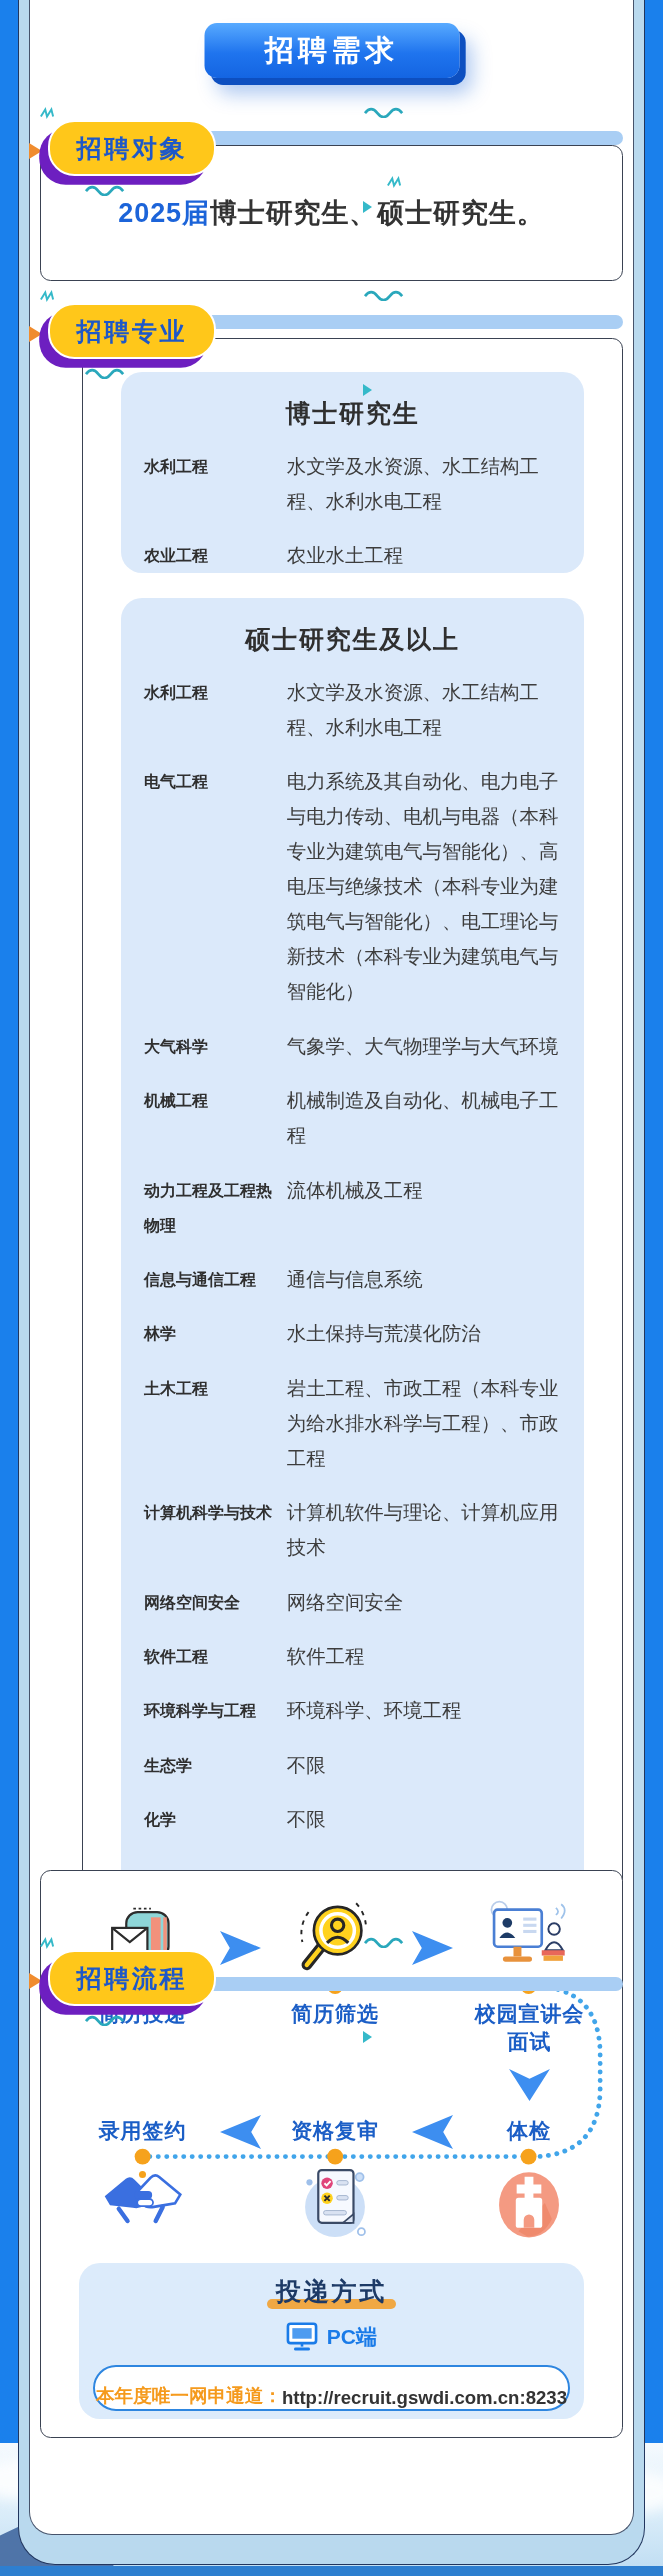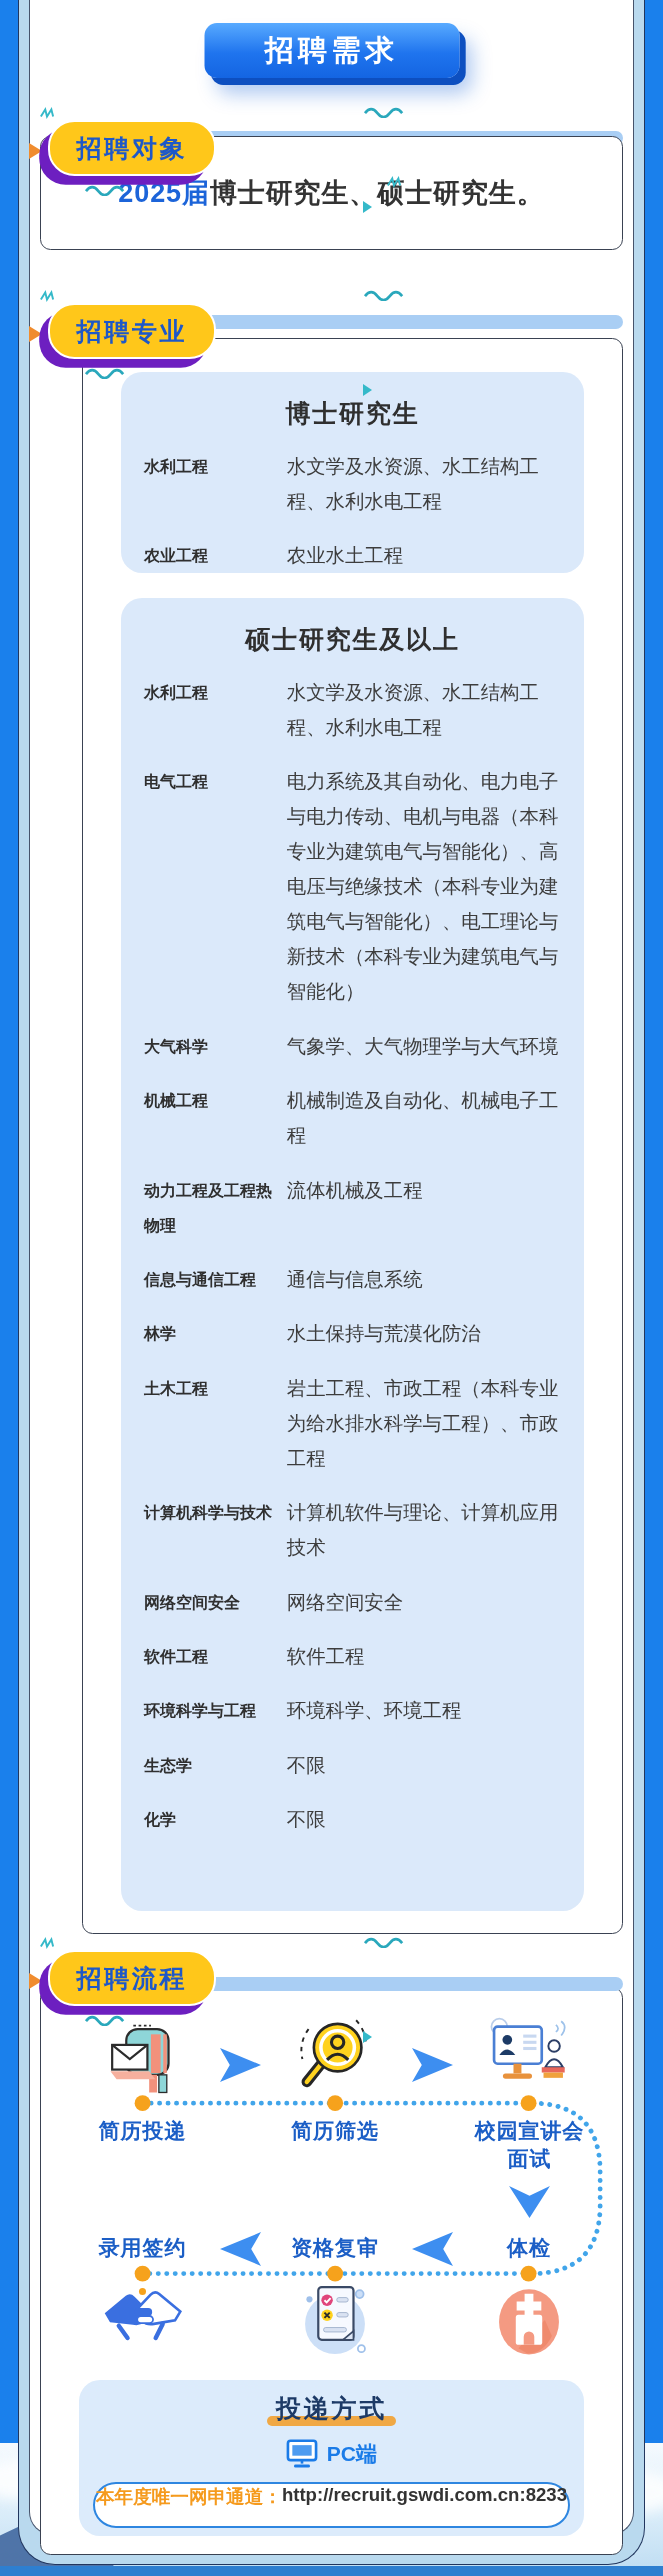--- a/index.html
+++ b/index.html
@@ -69,21 +69,21 @@
   
   .apply-card{position:absolute;left:38px;right:38px;top:392px;height:156px;background:#dcebfb;
        border-radius:21px;box-sizing:border-box;}
   .apply-title-wrap{position:relative;width:max-content;margin:12.4px auto 0;}
   .apply-underline{position:absolute;left:-8.8px;right:-8.8px;bottom:-0.9px;height:10.6px;
        background:#f0a844;border-radius:5.3px;}
   .apply-title{position:relative;font-size:25px;font-weight:800;color:#1d3a66;letter-spacing:2.7px;}
   .pc-row{display:flex;align-items:flex-end;justify-content:center;gap:8.8px;margin-top:14px;
        font-size:21px;font-weight:800;color:#1a7be8;}
   .url-pill{margin:13.3px 14px 0;height:46px;background:#ffffff;border:2.7px solid #2e86e0;
-       border-radius:25px;display:flex;align-items:flex-start;justify-content:center;
+       border-radius:25px;display:flex;align-items:flex-end;justify-content:center;
        font-size:18.6px;font-weight:800;box-sizing:border-box;white-space:nowrap;}
   .url-label{color:#f59a1d;}
   .url-text{color:#333333;}
 </style>
 </head>
 <body>
 
 <div class="page">
 
   <div class="band left"></div>
@@ -99,21 +99,21 @@
   <div class="bottom-strip"></div>
 
   <div class="frame"></div>
   <div class="panel"></div>
 
   <div class="content">
 
     <div class="main-button">招聘需求</div>
 
     <div class="sec-bar" style="top:131px;"></div>
-    <div class="card" style="top:136px;height:114px;">
+    <div class="card" style="top:145px;height:136px;">
       <div class="target-text">
         <span class="hl">2025届</span>
           <span>博士研究生、硕士研究生。</span>
       </div>
     </div>
     <div class="badge-wrap" style="top:120px;">
       <div class="deco-tri"></div>
       <svg class="deco-wave" style="left:5.3px;top:-14px;" width="23" height="14" viewBox="0 0 26 16">
           <path d="M2 12 l5-8 2 8 5-8 2 8" fill="none" stroke="#35b9c9" stroke-width="2.2"></path>
         </svg>
@@ -230,21 +230,21 @@
       <svg class="deco-wave" style="left:329px;top:-14px;" width="50" height="12.4" viewBox="0 0 56 14">
           <path d="M2 8 q7-9 14 0 t14 0 t14 0" fill="none" stroke="#2aa8bc" stroke-width="3"></path>
         </svg>
       <svg class="deco-wave" style="left:50px;top:64px;" width="50" height="12.4" viewBox="0 0 56 14">
           <path d="M2 8 q7-9 14 0 t14 0 t14 0" fill="none" stroke="#2aa8bc" stroke-width="3"></path>
         </svg>
       <div class="deco-play" style="left:329px;top:81px;"></div>
       <div class="badge">招聘专业</div>
     </div>
 
-    <div class="card flow-card" style="top:1987px;height:568px;">
+    <div class="card flow-card" style="top:1870px;height:568px;">
 
       <svg class="connector" width="583" height="558" viewBox="0 0 660 631">
         <path d="M115 130 H555 Q633 130 633 208 V245 Q633 323 555 323 H115" fill="none" stroke="#41a5ea" stroke-width="5.5" stroke-linecap="round" stroke-dasharray="0.1 9.5"></path>
         <circle cx="115" cy="130" r="9" fill="#f6a21c"></circle>
         <circle cx="333" cy="130" r="9" fill="#f6a21c"></circle>
         <circle cx="552" cy="130" r="9" fill="#f6a21c"></circle>
         <circle cx="115" cy="323" r="9" fill="#f6a21c"></circle>
         <circle cx="333" cy="323" r="9" fill="#f6a21c"></circle>
         <circle cx="552" cy="323" r="9" fill="#f6a21c"></circle>
       </svg>

